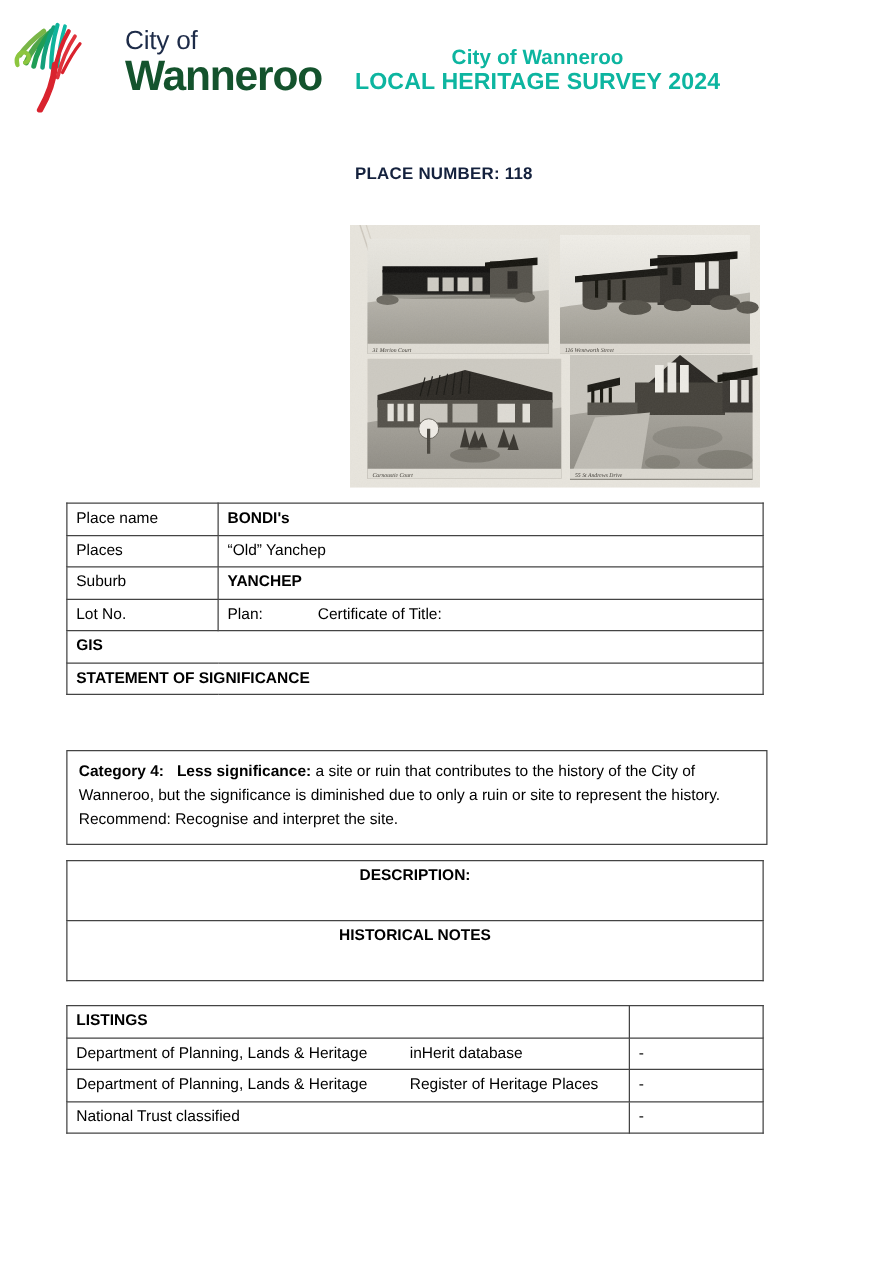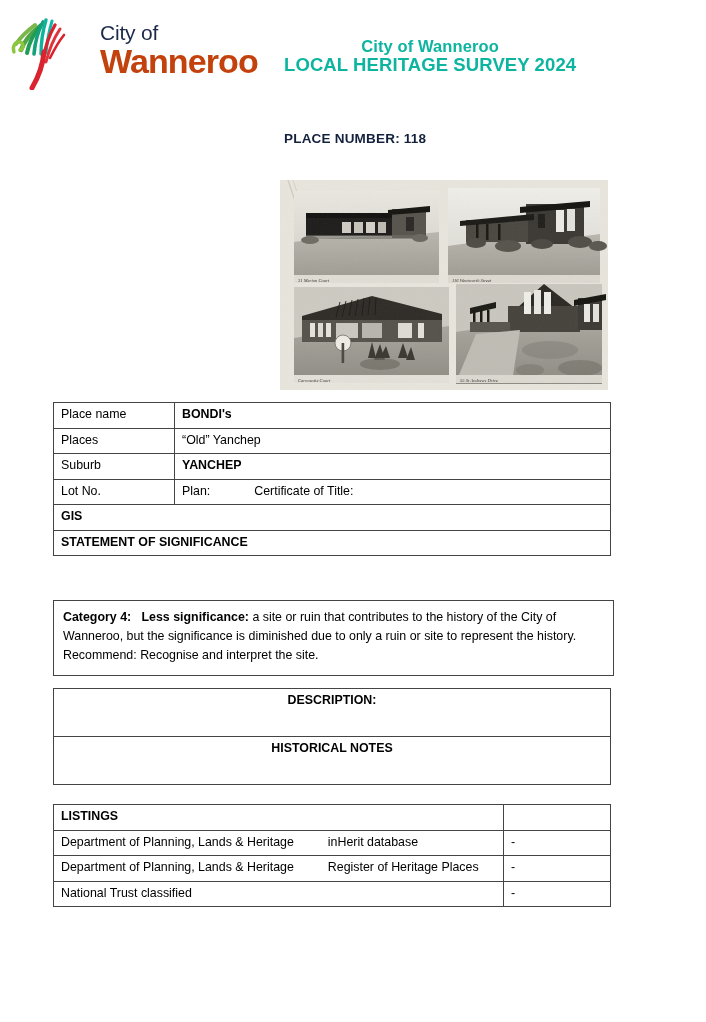--- a/index.html
+++ b/index.html
@@ -47,21 +47,21 @@
   }
   .logo-cityof {
     font-size: 21px;
     color: #1d2b48;
     letter-spacing: -0.2px;
     font-weight: 400;
     display: block;
   }
   .logo-wanneroo {
     font-size: 34px;
-    color: #c2410c;
+    color: #14532d;
     font-weight: 700;
     letter-spacing: -0.9px;
     display: block;
     margin-top: 1px;
   }
 
   .title-block {
     position: absolute;
     left: 284px;
     top: 38px;

